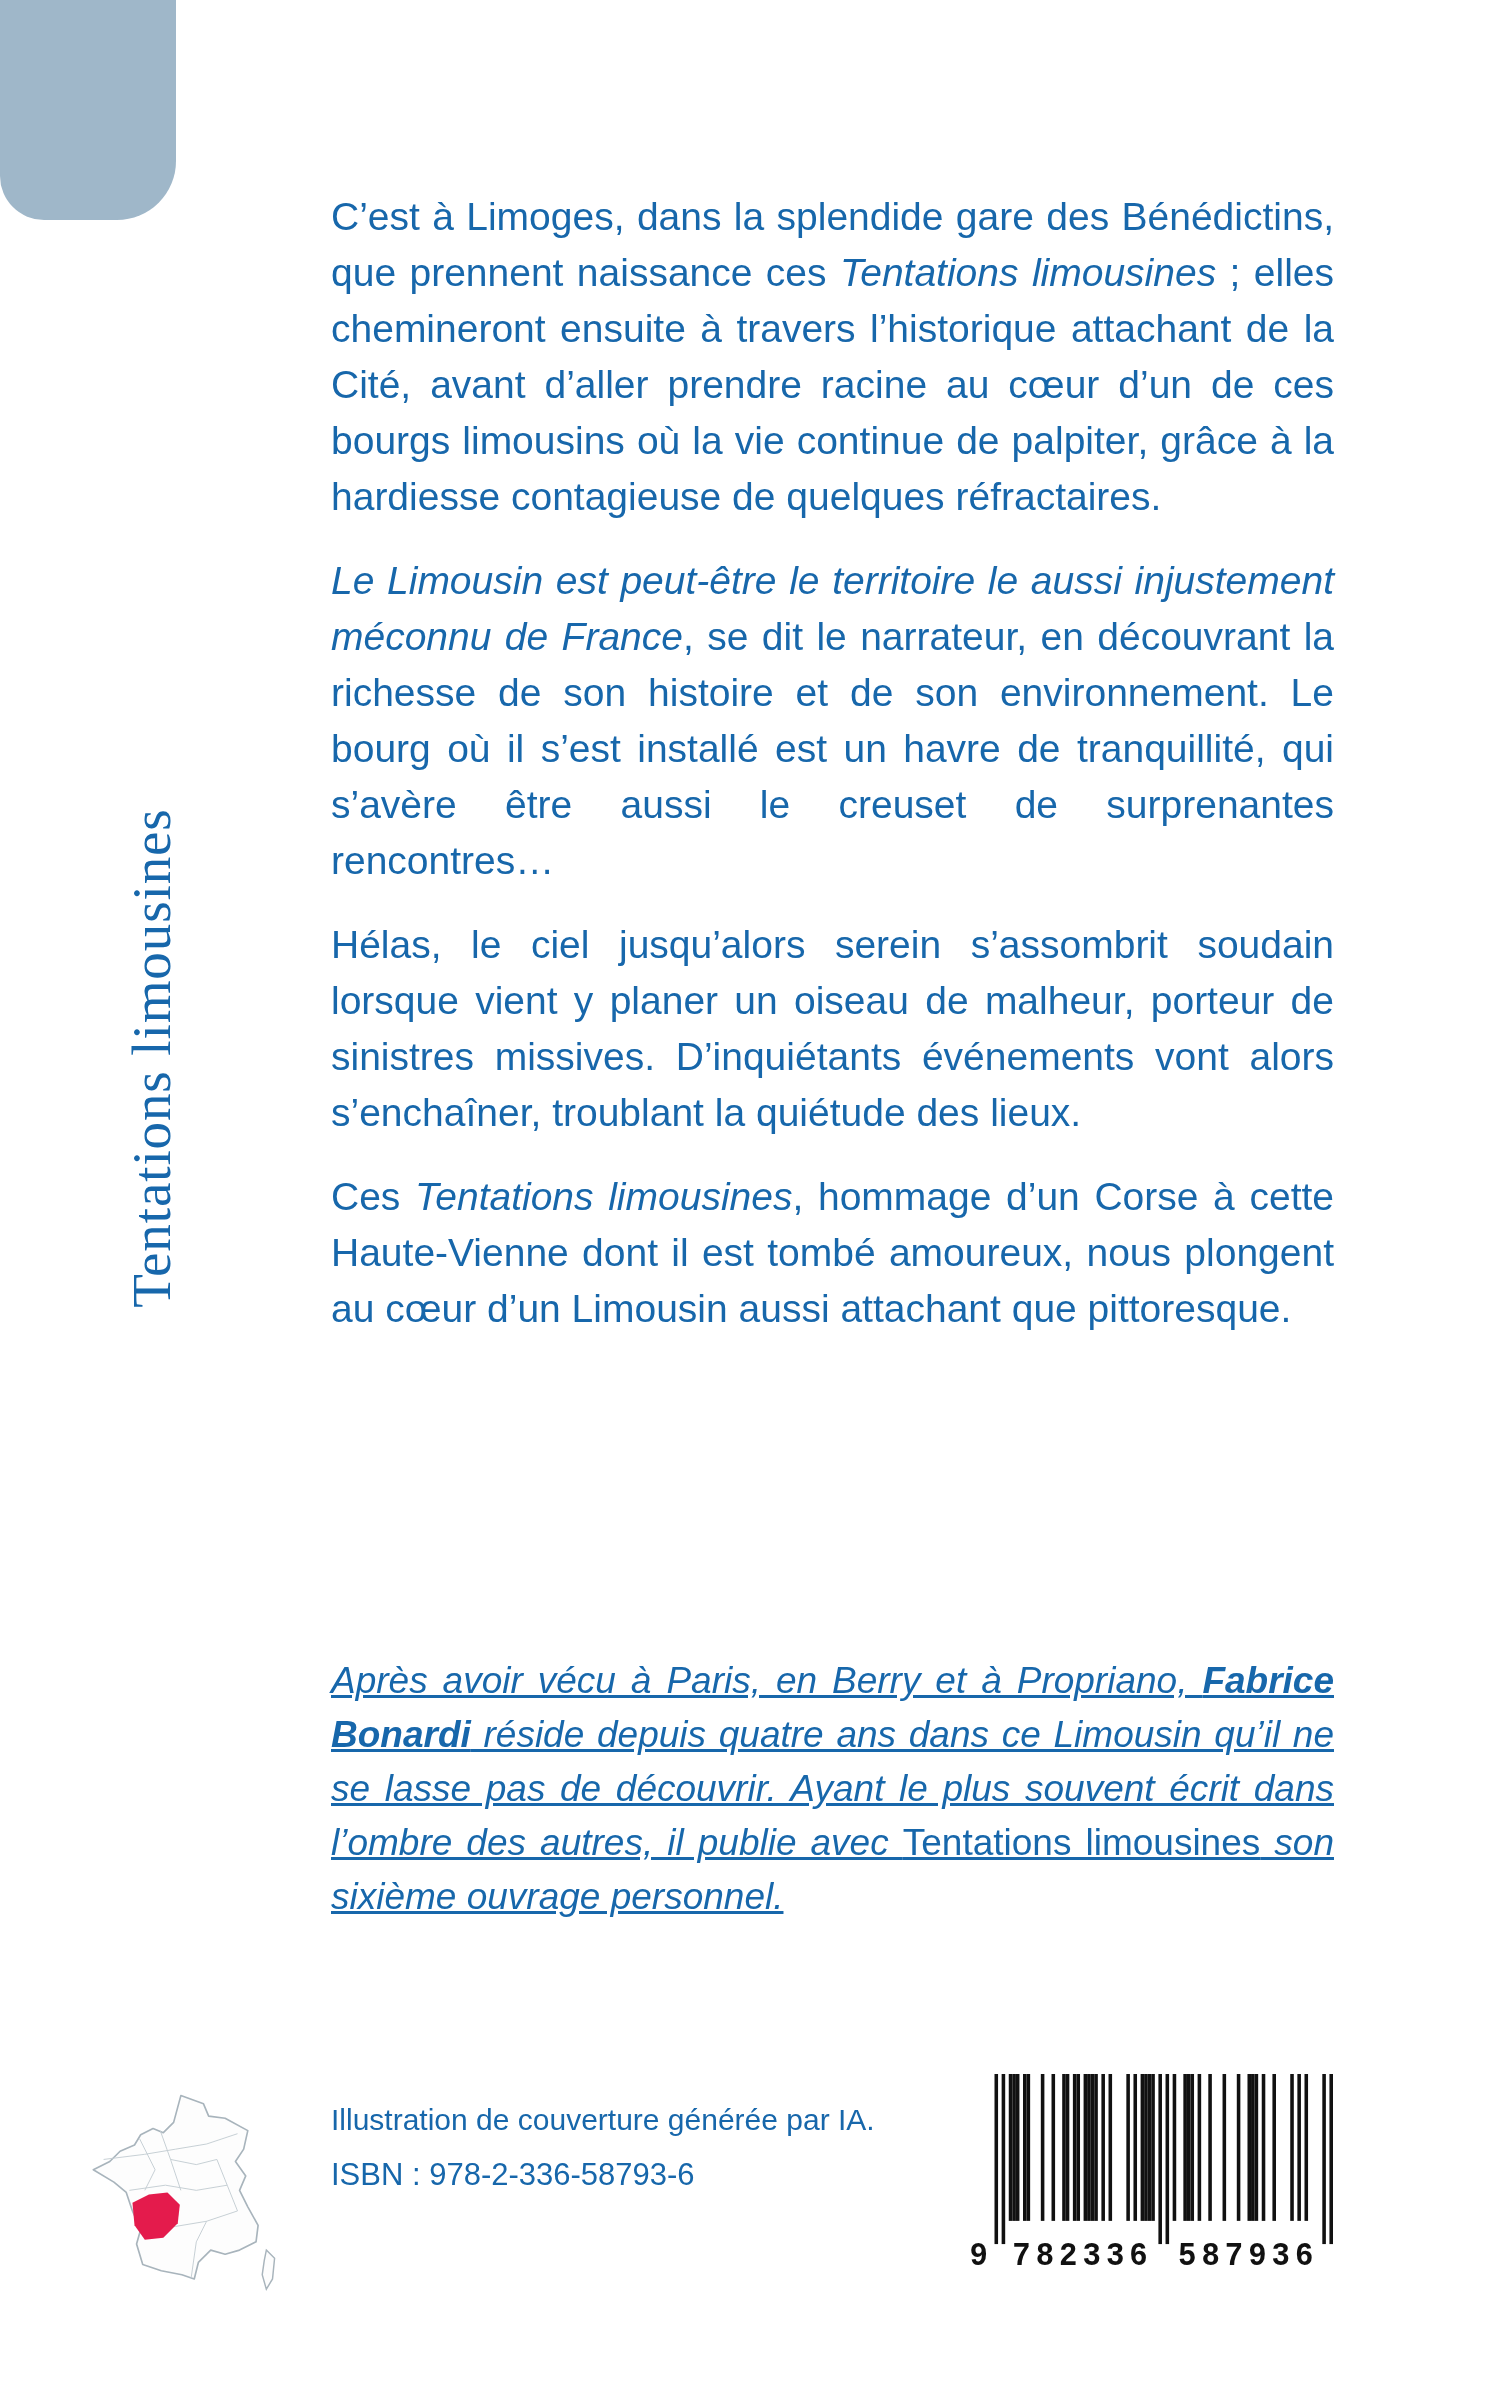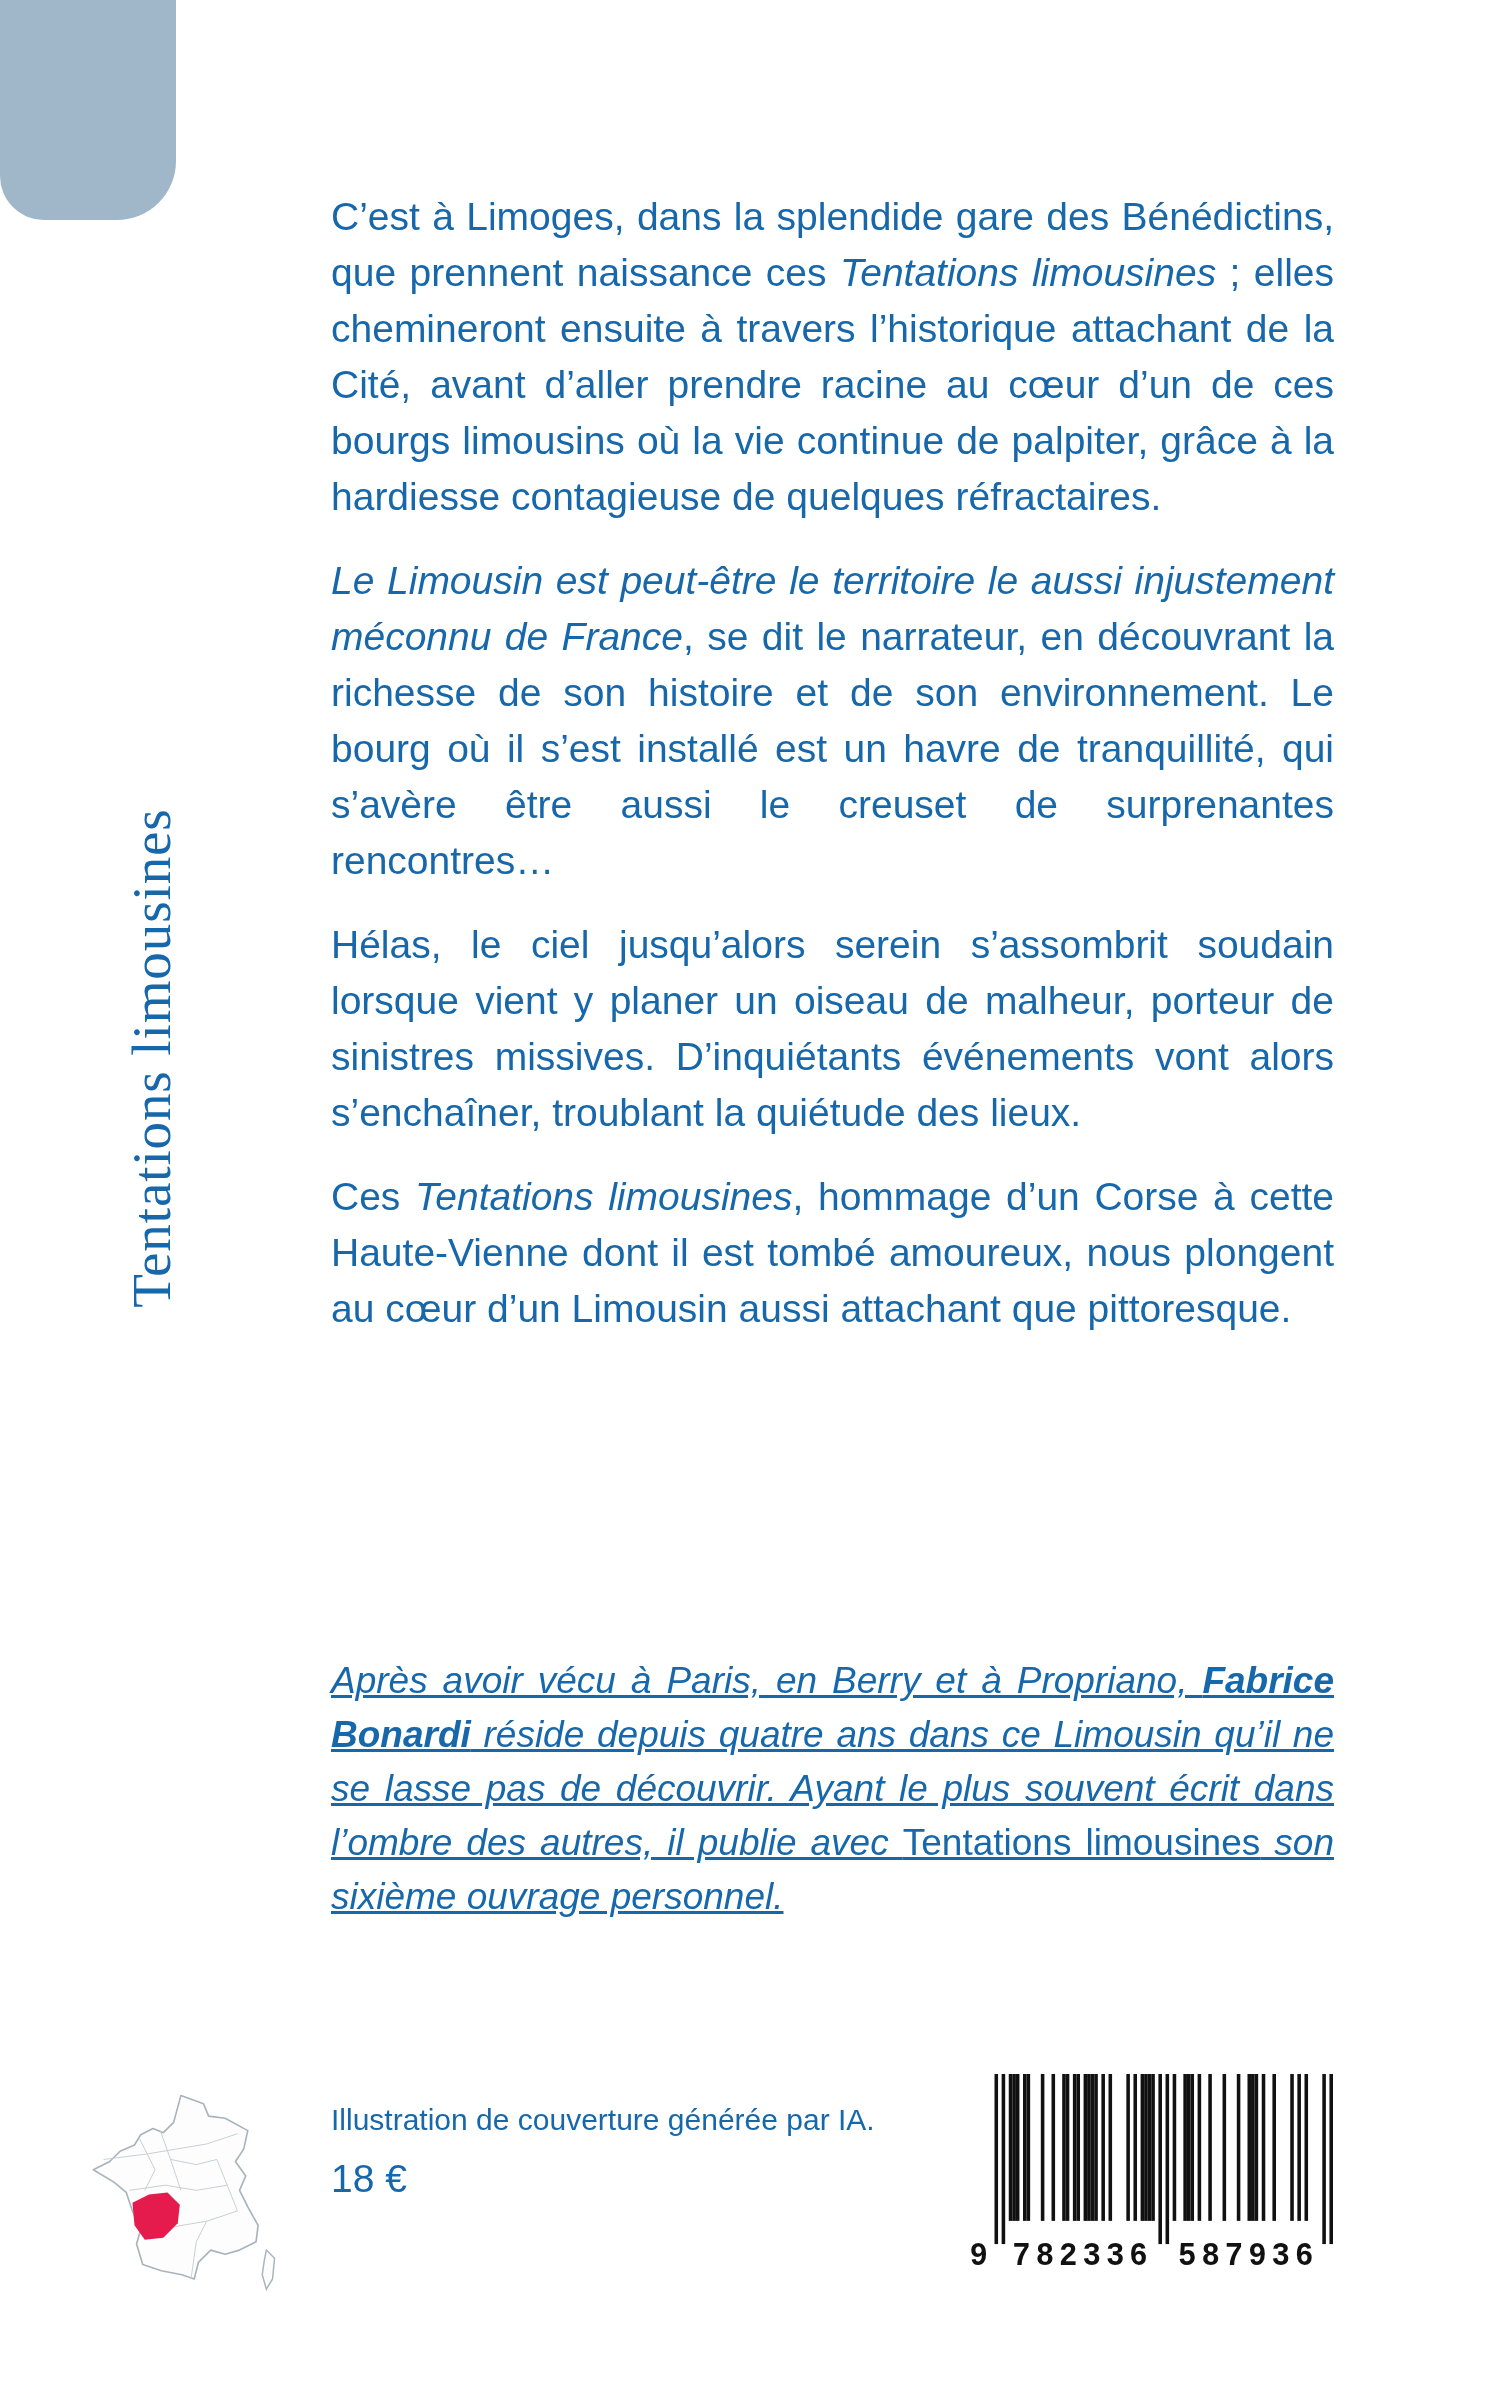--- a/index.html
+++ b/index.html
@@ -105,21 +105,21 @@
       <path class="map-inner" d="M105,185 L110,150 L120,130"></path>
       <path class="map-inner" d="M85,70 L95,100"></path>
       <path class="map-inner" d="M130,70 L140,95 L150,120"></path>
       <path class="map-region" d="M48,112 L64,104 L82,102 L94,114 L92,132 L78,146 L60,148 L50,134 Z"></path>
       <path class="map-corse" d="M178,158 L186,166 L184,186 L178,196 L174,182 L176,168 Z"></path>
     </svg>
   </div>
 
   <div class="footer-text">
     <div class="illustration-note">Illustration de couverture générée par IA.</div>
-    <div class="price">18 €</div>
+    <div class="isbn">ISBN : 978-2-336-58793-6</div>
   </div>
 
   <div class="barcode-box">
     <svg viewBox="-8 0 103 52" preserveAspectRatio="none" xmlns="http://www.w3.org/2000/svg">
       <g id="barcode-bars">
           <rect x="0" y="0" width="1" height="44"></rect>
           <rect x="2" y="0" width="1" height="44"></rect>
           <rect x="4" y="0" width="1" height="38"></rect>
           <rect x="5" y="0" width="1" height="38"></rect>
           <rect x="6" y="0" width="1" height="38"></rect>

